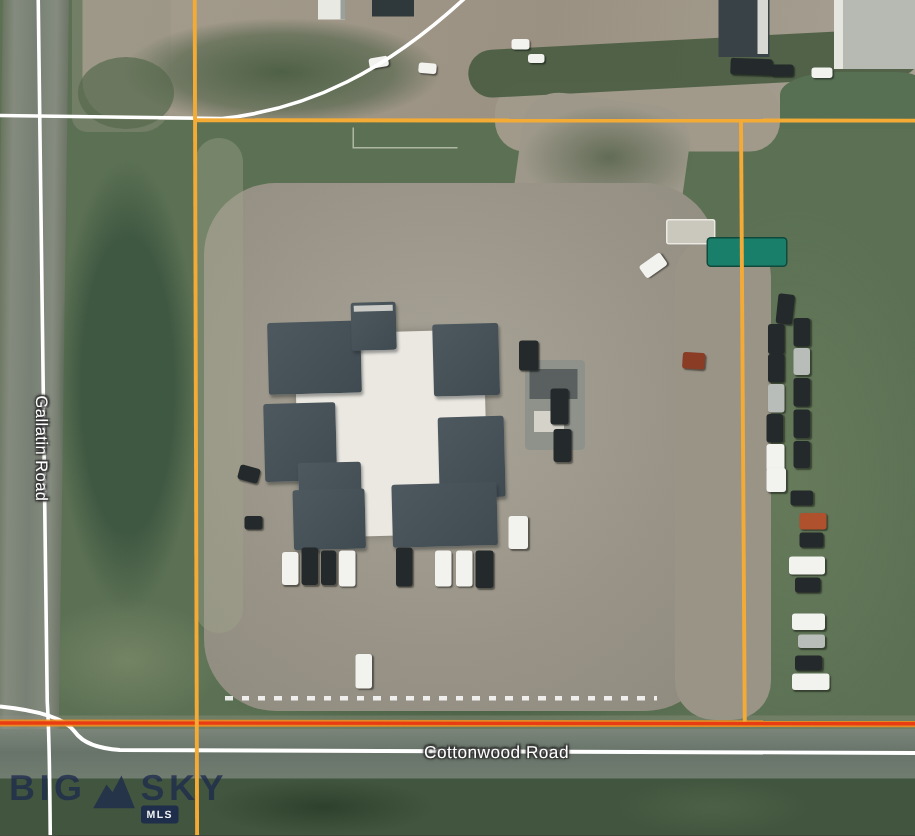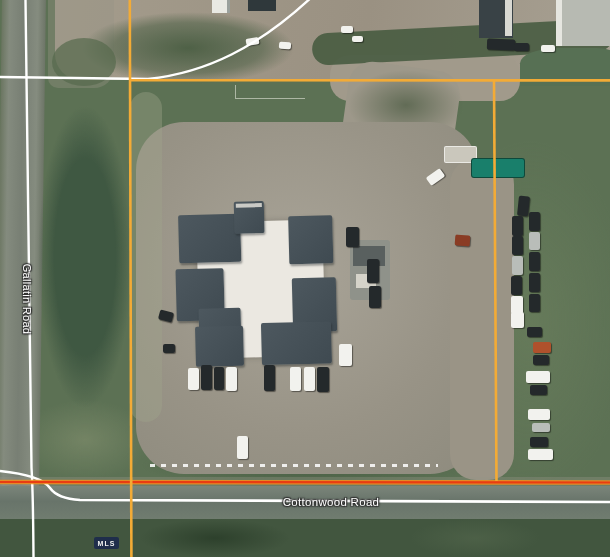--- a/index.html
+++ b/index.html
@@ -212,15 +212,22 @@
     <path d="M 0,482 L 610,482.5" fill="none" stroke-width="4.6" opacity="0.9" stroke="#ef8c1e"></path>
     <path d="M 0,482 L 610,482.5" fill="none" stroke-width="2.2" stroke="#e93c12"></path>
     <path d="M 129.8,0 L 131.4,557" fill="none" stroke-width="2.6" stroke="#f3ab36"></path>
     <path d="M 130,80.2 L 610,80.4" fill="none" stroke-width="2.6" stroke="#f3ab36"></path>
     <path d="M 494,80.2 L 496.5,481" fill="none" stroke-width="2.6" stroke="#f3ab36"></path>
   </svg>
 
   <div class="roadlabel lbl-v">Gallatin Road</div>
   <div class="roadlabel lbl-h">Cottonwood Road</div>
 
+  <div class="watermark">
+    <span>BIG</span>
+    <svg width="30" height="23" viewBox="0 0 30 23">
+      <polygon points="1,23 10,7 14,12 20,1 29,23" fill="#1d2b4d"></polygon>
+    </svg>
+    <span>SKY</span>
+  </div>
   <div class="mls-badge">MLS</div>
 
 </div>
 
 </body></html>

